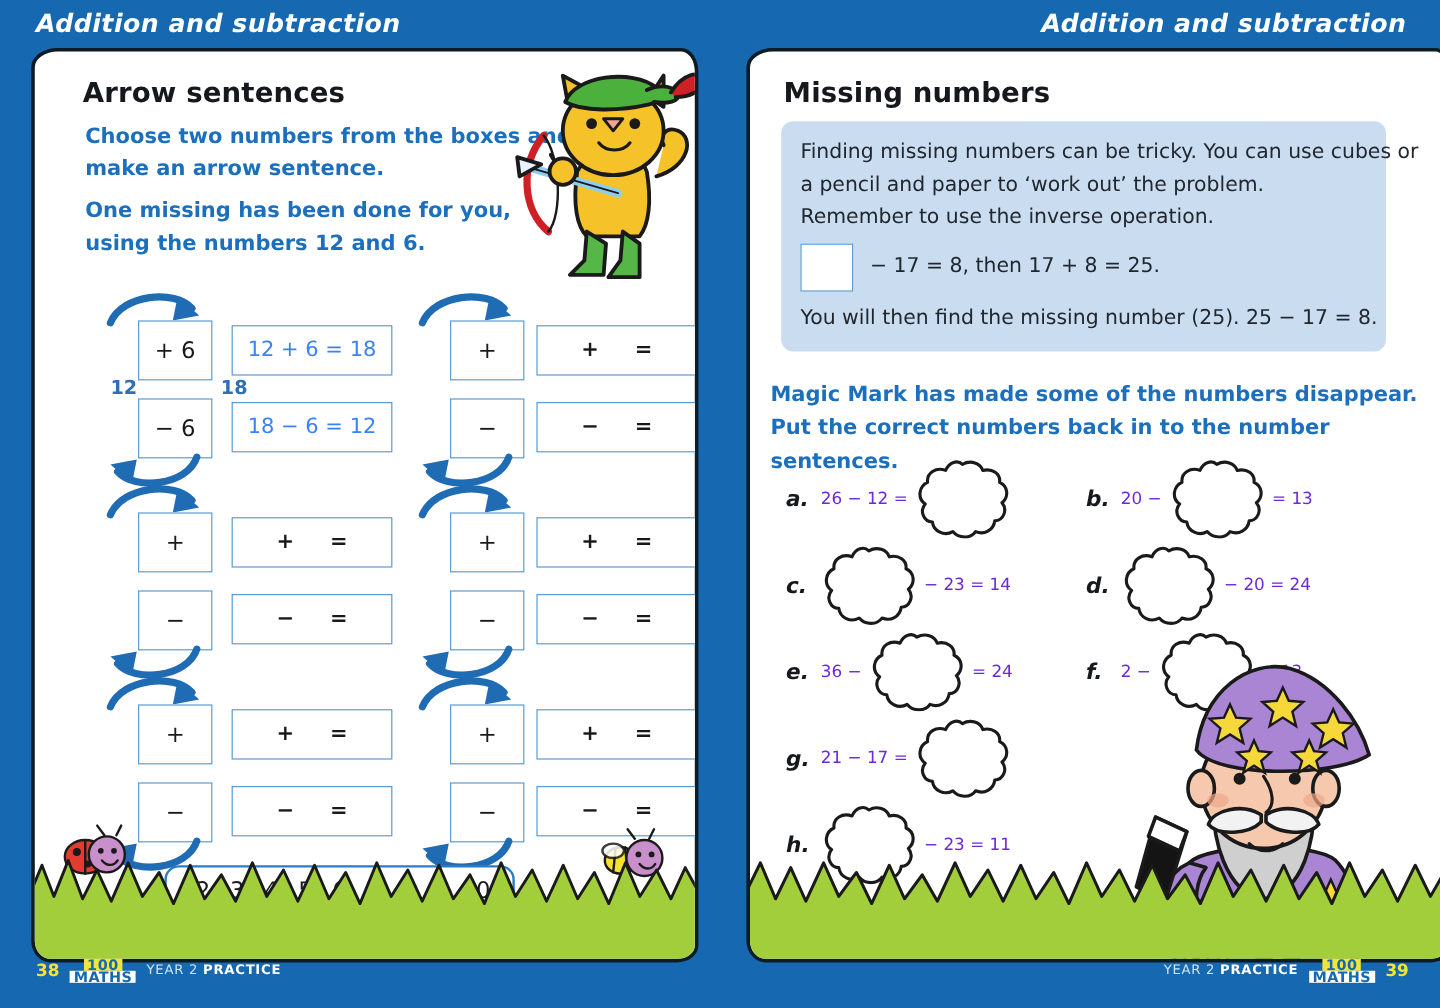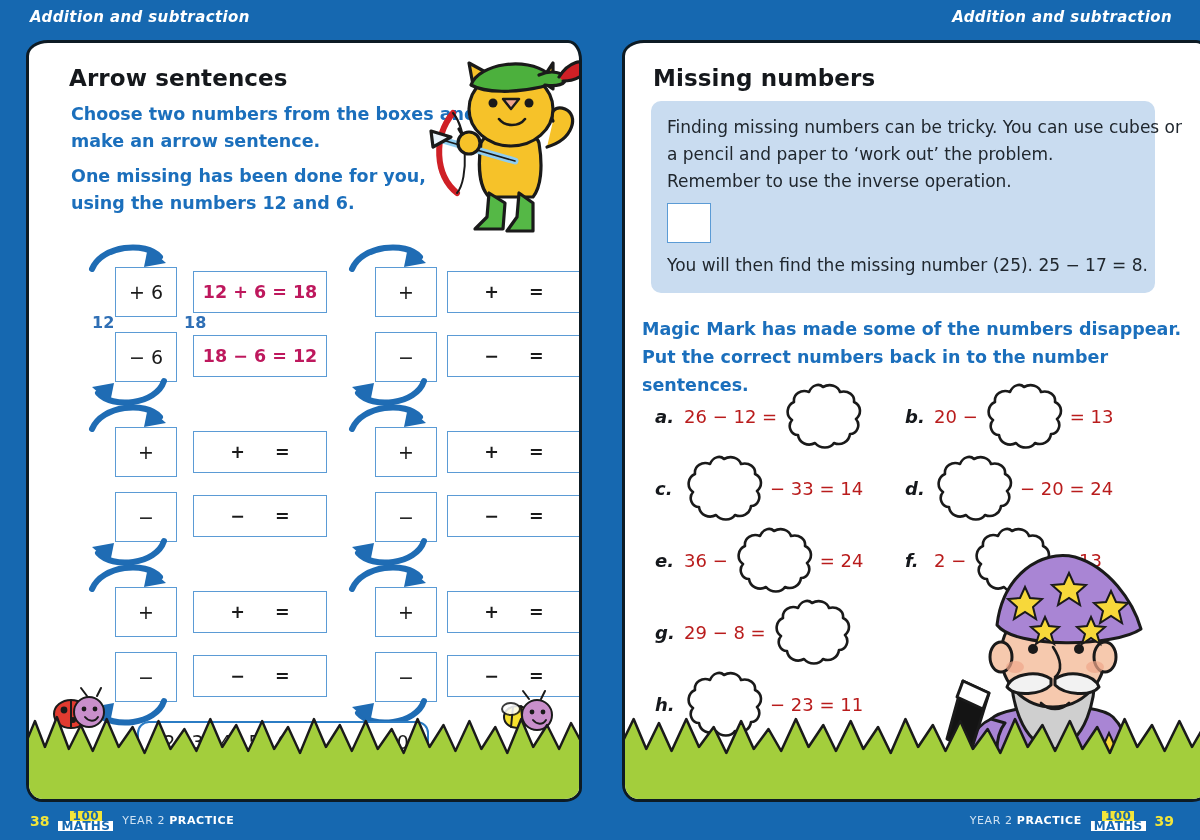--- a/index.html
+++ b/index.html
@@ -10,21 +10,21 @@
     background: #1668b0;
     font-family: "DejaVu Sans", "Liberation Sans", sans-serif;
   }
   .spread { position: relative; width: 1200px; height: 840px; background: #1668b0; }
 
   
   .runhead {
     position: absolute; top: 8px;
     color: #ffffff;
     font-family: "DejaVu Sans", "Liberation Sans", sans-serif;
-    font-size: 15px; font-weight: 600; font-style: italic;
+    font-size: 21px; font-weight: 600; font-style: italic;
     letter-spacing: .4px;
     white-space: nowrap;
   }
   .runhead.left  { left: 30px; }
   .runhead.right { right: 28px; }
 
   
   .page {
     position: absolute; top: 40px; height: 762px;
     background: #ffffff;
@@ -60,21 +60,21 @@
     background: #fff;
     display: flex; align-items: center; justify-content: center;
     font-size: 19px; color: #1a1a1a; font-weight: 500;
   }
   .opbox.small { width: 62px; height: 50px; }
   .opbox.wide  { width: 134px; height: 42px; font-size: 17.5px; color: #2f6fb5; }
   .opbox.wide .slots {
     display: flex; align-items: center; justify-content: center; gap: 30px;
     width: 100%; color: #1a1a1a; font-weight: 600;
   }
-  .opbox.wide.filled { color: #be185d; font-weight: 700; justify-content: center; }
+  .opbox.wide.filled { color: #3b82f6; font-weight: 400; justify-content: center; }
 
   .endlabel {
     position: absolute; font-size: 16px; color: #2f6fb5; font-weight: 600;
   }
 
   .arc { position: absolute; }
   .arc svg { display:block; overflow: visible; }
 
   
   .numbank {
@@ -108,28 +108,28 @@
     position: absolute; color: #1b6fbc;
     font-size: 17.5px; font-weight: 600; line-height: 1.6;
   }
 
   
   .q { position: absolute; display: flex; align-items: center; }
   .q .lbl {
     font-size: 18px; font-weight: 700; color: #15181c;
     font-style: italic; margin-right: 9px; min-width: 20px;
   }
-  .q .txt { font-size: 18px; color: #b91c1c; white-space: nowrap; }
+  .q .txt { font-size: 14px; color: #6d28d9; white-space: nowrap; }
   .q .txt.pre { margin-right: 6px; }
   .q .txt.post { margin-left: 6px; }
   .cloud { display: inline-block; }
   .cloud svg { display: block; }
 
   
-  .footer { position: absolute; bottom: 8px; display: flex; align-items: center; gap: 6px; }
+  .footer { position: absolute; bottom: 20px; display: flex; align-items: center; gap: 6px; }
   .footer.left  { left: 30px; }
   .footer.right { right: 26px; }
   .pageno { color: #f2e53a; font-size: 14px; font-weight: 700; }
   .logo {
     display: inline-flex; flex-direction: column; align-items: center;
     line-height: .84; padding: 1px 3px;
   }
   .logo .l100 {
     background: #f2e53a; color: #1668b0; font-size: 12px; font-weight: 800;
     padding: 0 3px; letter-spacing: .5px;
@@ -426,20 +426,21 @@
     <div class="page-inner">
 
       <div class="sec-title" style="left:28px; top:22px;">Missing numbers</div>
 
       <div class="infobox" style="left:26px; top:58px; width:504px;">
         <div class="line">Finding missing numbers can be tricky. You can use cubes or</div>
         <div class="line">a pencil and paper to ‘work out’ the problem.</div>
         <div class="line">Remember to use the inverse operation.</div>
         <div class="eq-row">
           <div class="blankbox"></div>
+          <span>− 17 = 8, then 17 + 8 = 25.</span>
         </div>
         <div class="line">You will then find the missing number (25). 25 − 17 = 8.</div>
       </div>
 
       <div class="prompt" style="left:17px; top:272px;">
         <div>Magic Mark has made some of the numbers disappear.</div>
         <div>Put the correct numbers back in to the number sentences.</div>
       </div>
 
       <div class="q" style="left:30px; top:340px;">
@@ -464,21 +465,21 @@
         <span class="txt post">= 13</span>
       </div>
 
       <div class="q" style="left:30px; top:412px;">
         <span class="lbl">c.</span>
         <span class="cloud">
           <svg width="80" height="66" viewBox="0 0 80 66">
               <path d="M40 4 C47 0 55 3 57 9 C65 7 72 12 71 19 C78 22 79 31 73 36 C78 42 74 51 67 51 C66 59 58 63 51 60 C47 66 37 66 32 60 C25 64 16 60 15 52 C8 52 4 43 9 37 C2 32 4 22 11 19 C10 11 18 6 26 9 C29 2 36 0 40 4 Z" fill="#ffffff" stroke="#1a1a1a" stroke-width="2.6" stroke-linejoin="round"></path>
             </svg>
         </span>
-        <span class="txt post">− 33 = 14</span>
+        <span class="txt post">− 23 = 14</span>
       </div>
 
       <div class="q" style="left:280px; top:412px;">
         <span class="lbl">d.</span>
         <span class="cloud">
           <svg width="80" height="66" viewBox="0 0 80 66">
               <path d="M40 4 C47 0 55 3 57 9 C65 7 72 12 71 19 C78 22 79 31 73 36 C78 42 74 51 67 51 C66 59 58 63 51 60 C47 66 37 66 32 60 C25 64 16 60 15 52 C8 52 4 43 9 37 C2 32 4 22 11 19 C10 11 18 6 26 9 C29 2 36 0 40 4 Z" fill="#ffffff" stroke="#1a1a1a" stroke-width="2.6" stroke-linejoin="round"></path>
             </svg>
         </span>
         <span class="txt post">− 20 = 24</span>
@@ -501,21 +502,21 @@
         <span class="cloud">
           <svg width="80" height="66" viewBox="0 0 80 66">
               <path d="M40 4 C47 0 55 3 57 9 C65 7 72 12 71 19 C78 22 79 31 73 36 C78 42 74 51 67 51 C66 59 58 63 51 60 C47 66 37 66 32 60 C25 64 16 60 15 52 C8 52 4 43 9 37 C2 32 4 22 11 19 C10 11 18 6 26 9 C29 2 36 0 40 4 Z" fill="#ffffff" stroke="#1a1a1a" stroke-width="2.6" stroke-linejoin="round"></path>
             </svg>
         </span>
         <span class="txt post">= 13</span>
       </div>
 
       <div class="q" style="left:30px; top:556px;">
         <span class="lbl">g.</span>
-        <span class="txt pre">29 − 8 =</span>
+        <span class="txt pre">21 − 17 =</span>
         <span class="cloud">
           <svg width="80" height="66" viewBox="0 0 80 66">
               <path d="M40 4 C47 0 55 3 57 9 C65 7 72 12 71 19 C78 22 79 31 73 36 C78 42 74 51 67 51 C66 59 58 63 51 60 C47 66 37 66 32 60 C25 64 16 60 15 52 C8 52 4 43 9 37 C2 32 4 22 11 19 C10 11 18 6 26 9 C29 2 36 0 40 4 Z" fill="#ffffff" stroke="#1a1a1a" stroke-width="2.6" stroke-linejoin="round"></path>
             </svg>
         </span>
         <span class="txt post"></span>
       </div>
 
       <div class="q" style="left:30px; top:628px;">
         <span class="lbl">h.</span>

